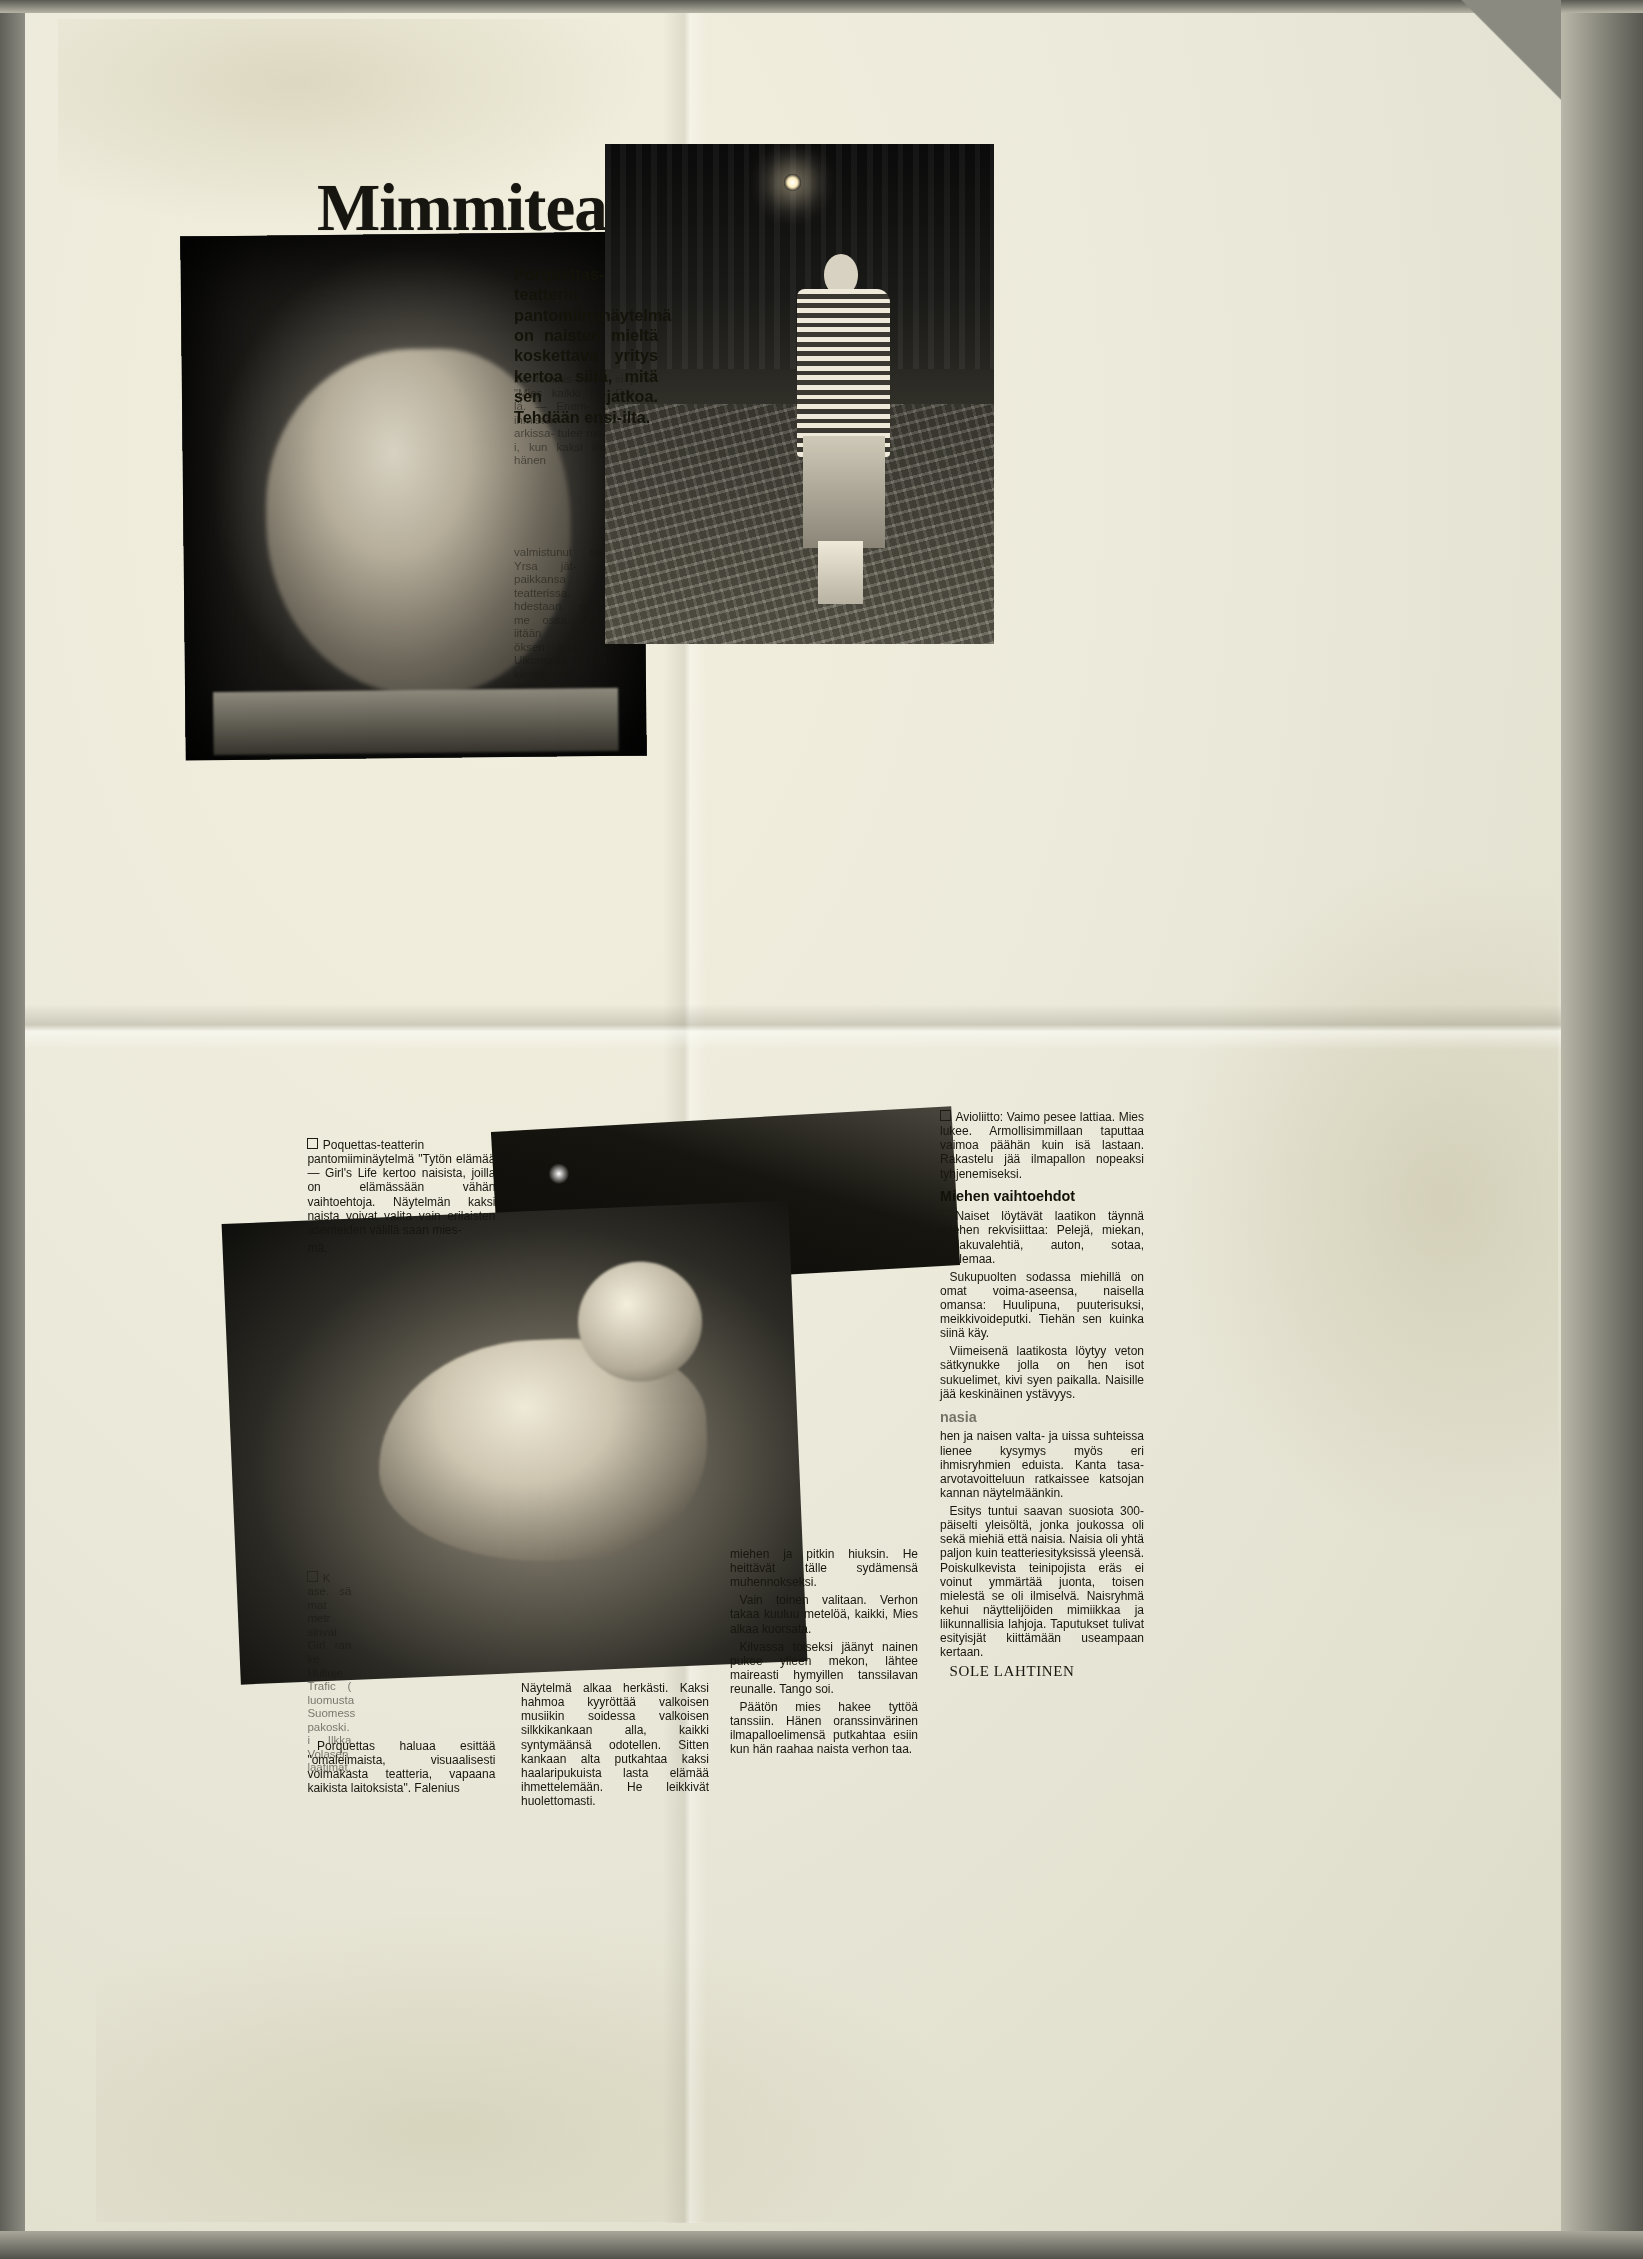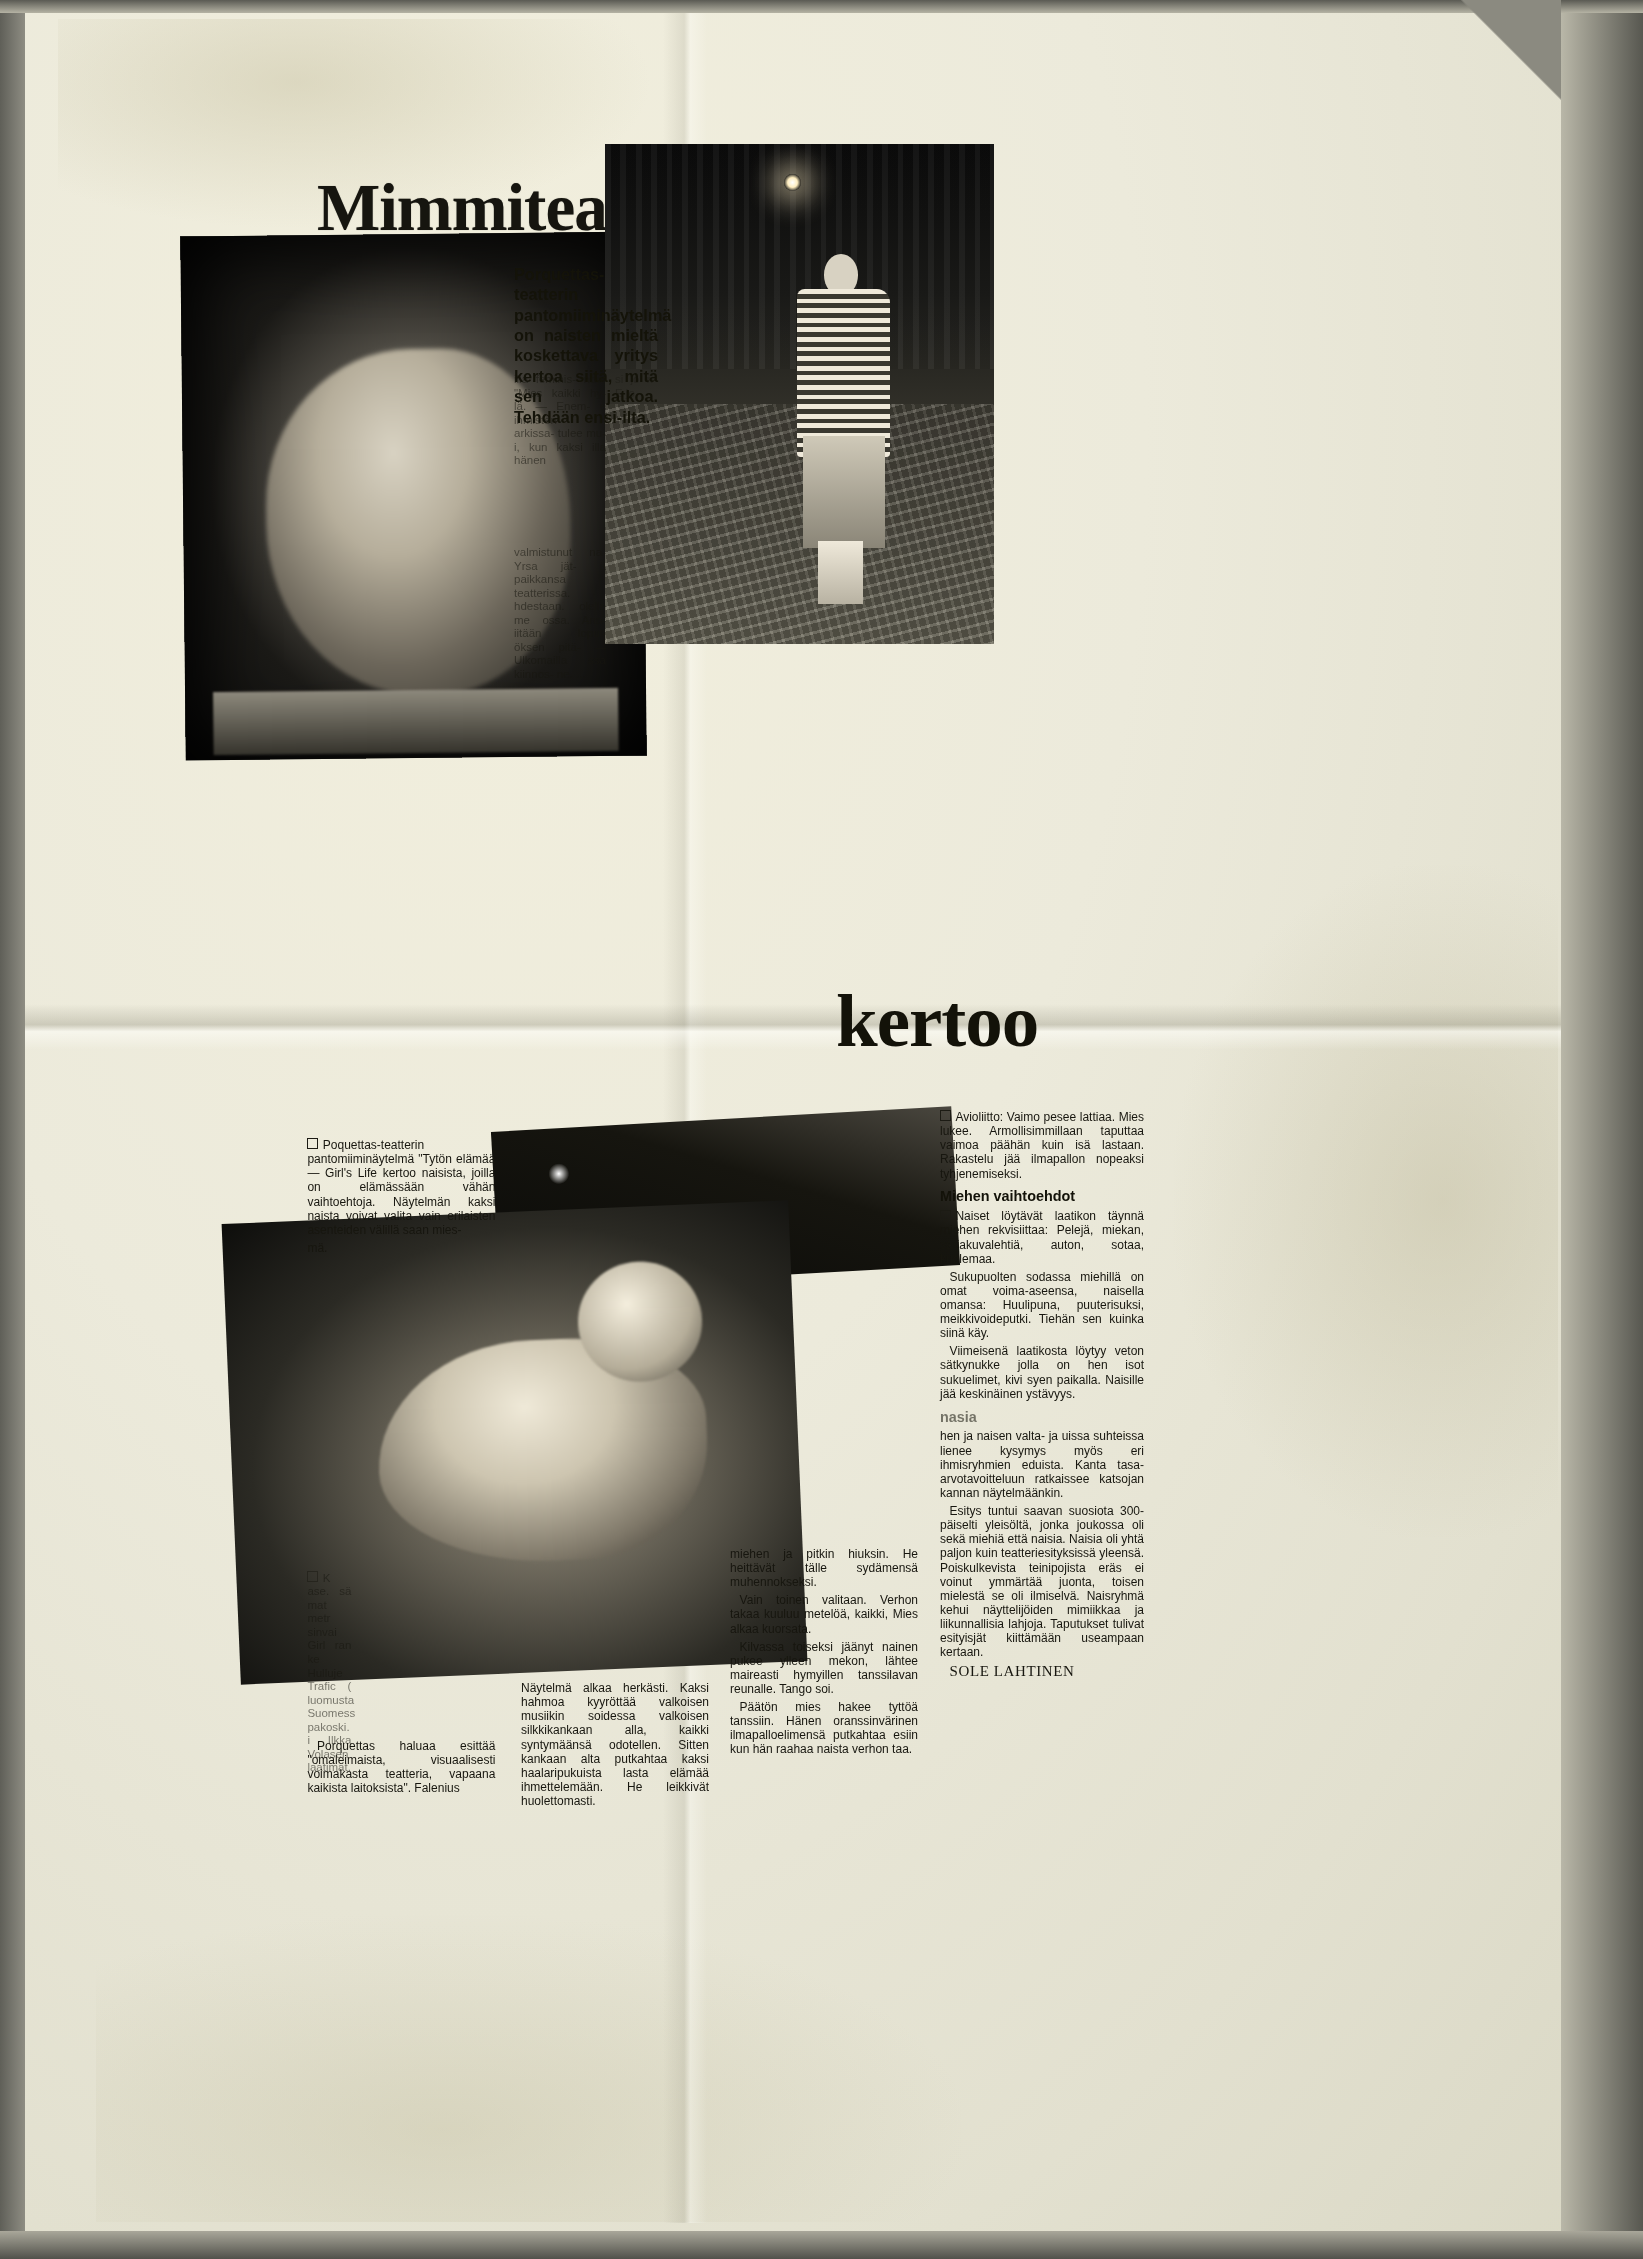--- a/index.html
+++ b/index.html
@@ -358,21 +358,20 @@
       <p class="noind">Porquettas-teatterin pantomiiminäytelmä on naisten mieltä koskettava yritys kertoa siitä, mitä sen jatkoa. Tehdään ensi-ilta.</p>
     </div>
     <div class="col faded" id="col-upper-a">
       <p class="noind">illa feminis- noo: "Mies kaikki hy- lä. — Enem- e ihmisten n arkissa- tulee mu- i, kun kaksi illa hänen</p>
       <p class="noind" style="margin-top:78px">valmistunut na-Yrsa jät- ä paikkansa teatterissa. hdestaan. olelle me ossa. Ana- iitään lopul- öksen pitä- — Ulkomailla ssa kiinnos- ne. ...</p>
     </div>
     <div class="col faded2" id="col-upper-b">
       <p class="noind">si jo ri E jo</p>
     </div>
 
-    <div id="headline-kertoo">kertoo</div>
 
     <div class="photo" id="photo-banner">
       <div class="flare"></div>
     </div>
     <div class="photo" id="photo-doll">
       <div class="body"></div>
       <div class="head2"></div>
     </div>
 
     <div class="col" id="col1">

